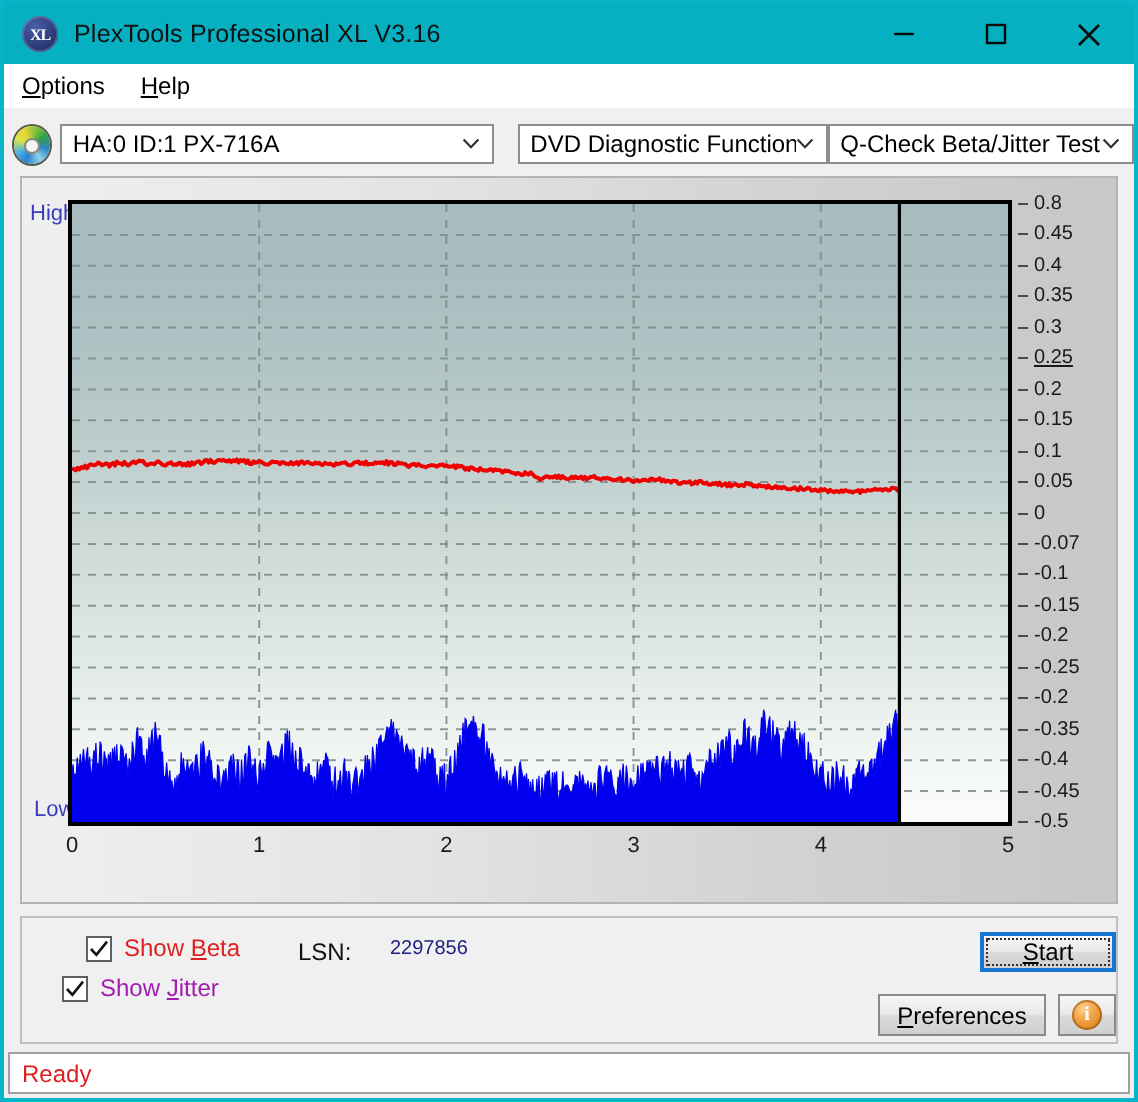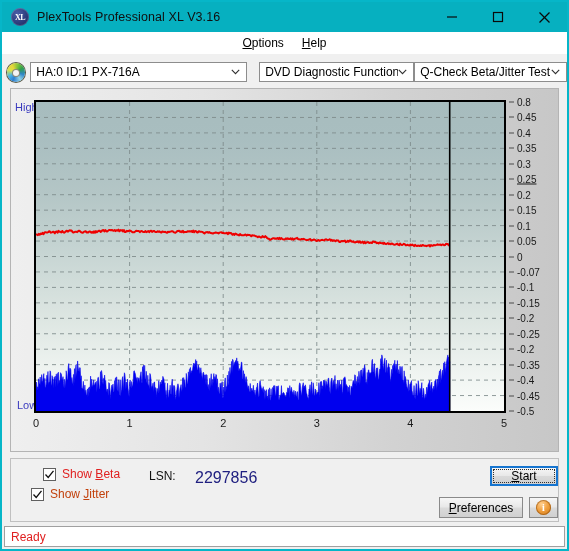--- a/index.html
+++ b/index.html
@@ -47,21 +47,20 @@
   }
   .win-btn svg { display:block; }
 
   
   .menubar {
     position: absolute; left: 0; top: 30px;
     width: 565px; height: 22px;
     background: #ffffff;
     display: flex; align-items: center;
     border-bottom: 1px solid #ffffff;
-    justify-content: center;
   }
   .menu-item {
     font-size: 12px; color: #000000;
     padding: 2px 9px;
   }
   .menu-item u { text-decoration: underline; }
 
   
   .toolbar {
     position: absolute; left: 0; top: 52px;
@@ -177,29 +176,29 @@
   .checkbox {
     width: 13px; height: 13px; box-sizing: border-box;
     border: 1px solid #606060; background: #ffffff;
     display: flex; align-items: center; justify-content: center;
     margin-right: 6px;
   }
   .checkbox svg { display:block; }
   .chk-label { font-size: 12px; }
   .chk-label u { text-decoration: underline; }
   #lbl-beta   { color: #e02020; }
-  #lbl-jitter { color: #c2410c; }
+  #lbl-jitter { color: #a21caf; }
 
   .lsn-label {
     position: absolute; left: 138px; top: 10px;
     font-size: 12px; color: #111111;
   }
   .lsn-value {
     position: absolute; left: 184px; top: 10px;
-    font-size: 16px; color: #202080;
+    font-size: 10px; color: #202080;
   }
 
   .btn {
     position: absolute;
     box-sizing: border-box;
     background: linear-gradient(180deg,#f6f6f6 0%, #e8e8e8 48%, #dadada 52%, #d0d0d0 100%);
     border: 1px solid #8a8a8a;
     font-size: 12px; color: #000000;
     display: flex; align-items: center; justify-content: center;
   }

